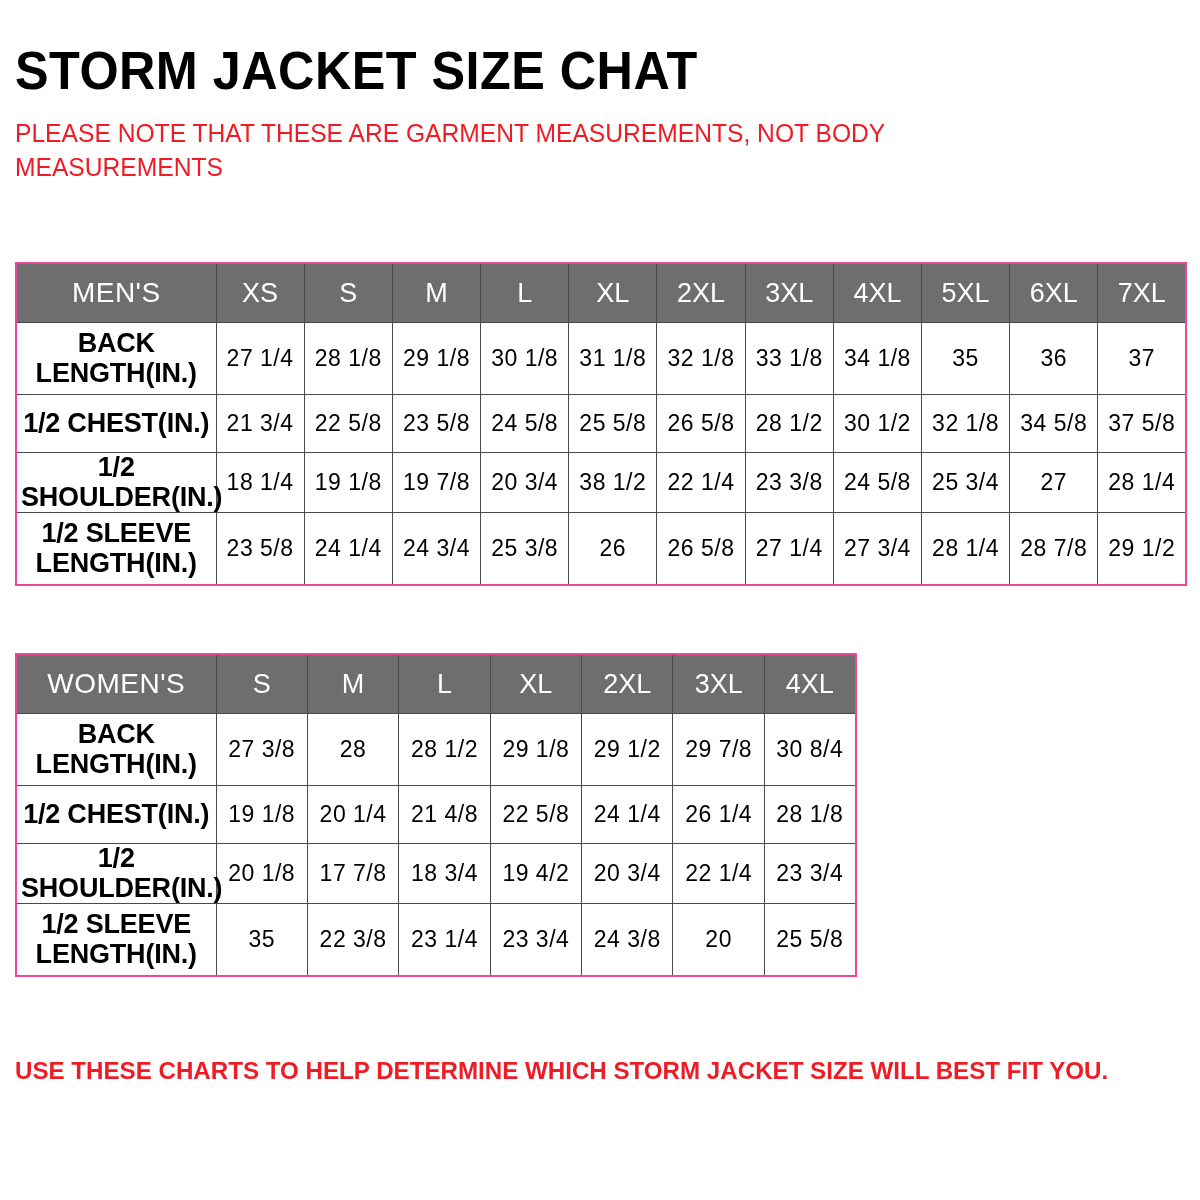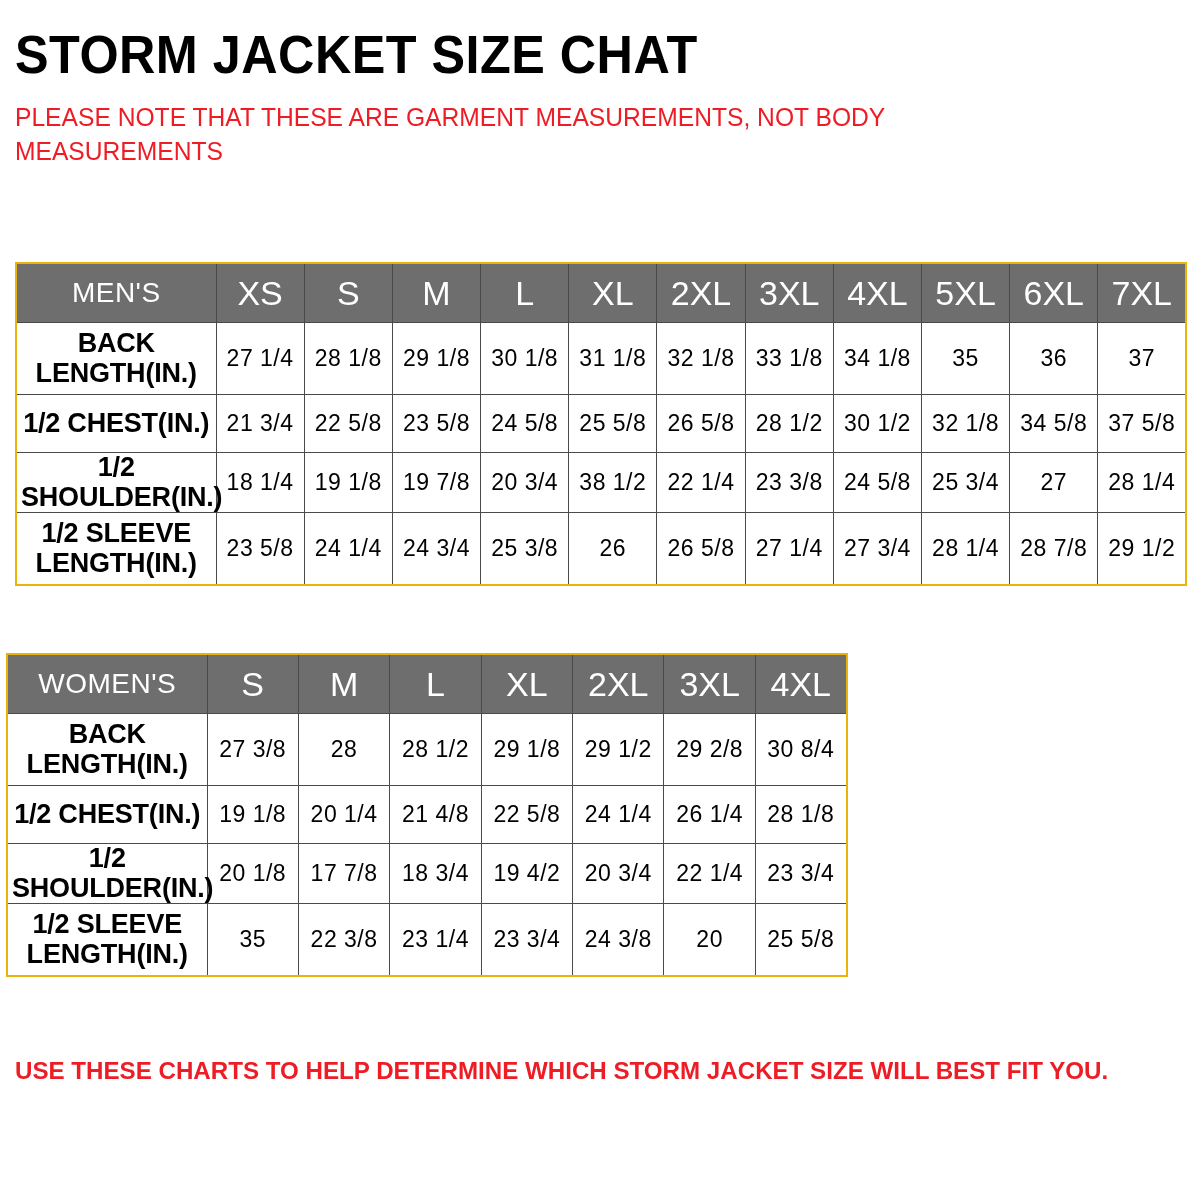--- a/index.html
+++ b/index.html
@@ -14,21 +14,21 @@
     -webkit-font-smoothing: antialiased;
     overflow: hidden;
     position: relative;
   }
 
   .page {
     position: relative;
     width: 1200px;
     height: 1200px;
     box-sizing: border-box;
-    padding: 0 15px;
+    padding: 16px 15px;
   }
 
   
   .title {
     font-size: 53px;
     font-weight: bold;
     letter-spacing: 0.5px;
     color: #000000;
     line-height: 1.0;
     margin: 0;
@@ -62,53 +62,53 @@
     top: 1056px;
     white-space: nowrap;
     transform: scaleX(0.985);
     transform-origin: left center;
   }
 
   
   .size-table {
     border-collapse: collapse;
     table-layout: fixed;
-    border: 2px solid #eab308;
+    border: 2px solid #ec4899;
   }
 
   .size-table.men {
     position: absolute;
     left: 15px;
     top: 262px;
     width: 1170px;
   }
 
   .size-table.women {
     position: absolute;
-    left: 6px;
+    left: 15px;
     top: 653px;
     width: 840px;
   }
 
   .size-table th,
   .size-table td {
     border: 1.5px solid #4a4a4a;
     text-align: center;
     vertical-align: middle;
     color: #000000;
     background: #ffffff;
     padding: 0;
   }
 
   .size-table thead th {
     background: #6e6e6e;
     color: #ffffff;
     font-weight: normal;
     height: 58px;
-    font-size: 34px;
+    font-size: 27px;
     border-color: #4a4a4a;
   }
 
   .size-table thead th.corner {
     font-size: 28px;
     letter-spacing: 0.5px;
   }
 
   .size-table tbody th {
     font-weight: bold;
@@ -264,21 +264,21 @@
     </thead>
     <tbody>
       <tr class="tall">
         <th class="rowlabel-2line">BACK
 LENGTH(IN.)</th>
         <td>27 3/8</td>
         <td>28</td>
         <td>28 1/2</td>
         <td>29 1/8</td>
         <td>29 1/2</td>
-        <td>29 2/8</td>
+        <td>29 7/8</td>
         <td>30 8/4</td>
       </tr>
       <tr>
         <th>1/2 CHEST(IN.)</th>
         <td>19 1/8</td>
         <td>20 1/4</td>
         <td>21 4/8</td>
         <td>22 5/8</td>
         <td>24 1/4</td>
         <td>26 1/4</td>

